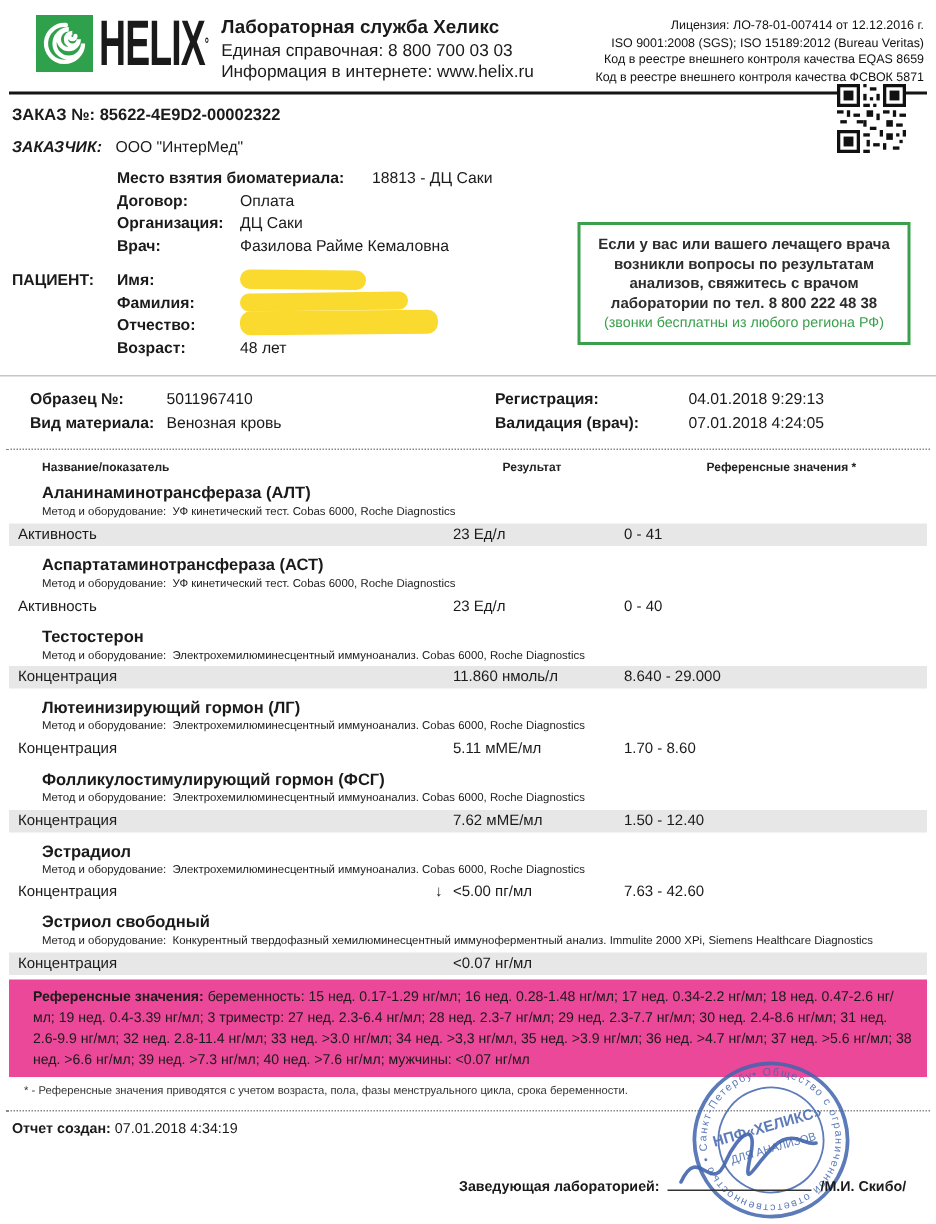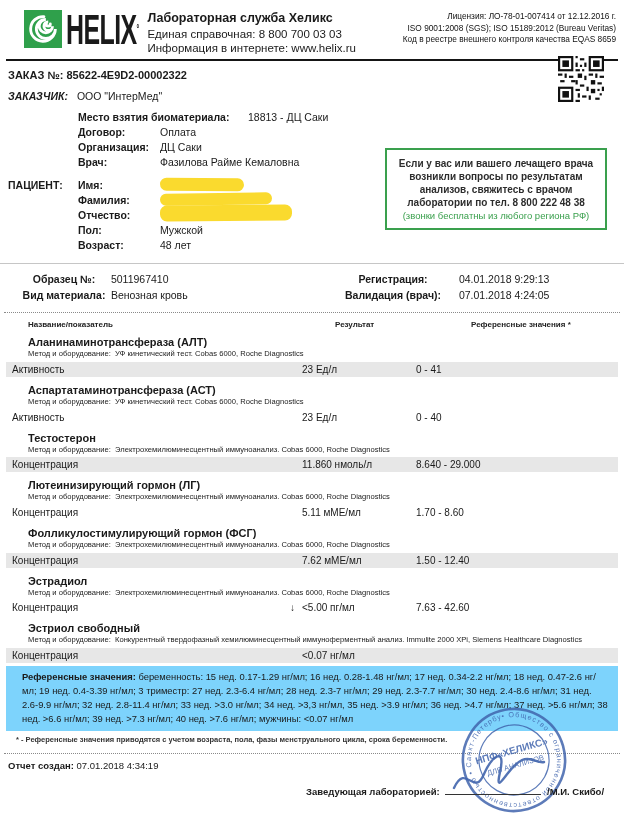--- a/index.html
+++ b/index.html
@@ -34,38 +34,38 @@
   
   .info-box{position:absolute;left:385px;top:148px;width:218px;border:2px solid #3aa04d;
             padding:7px 0 6px;text-align:center;font-size:10px;font-weight:bold;
             color:#2d2d2d;line-height:1.3;background:#fff;}
   .info-box .note{color:#3aa04d;font-weight:normal;font-size:9.5px;margin-top:1px;}
   
   .sep{border-top:1px solid #c6c6c6;margin:10px 0 0 0;}
   .sample{display:flex;padding:7px 8px 0 20px;font-size:10.5px;}
   .sample .col{line-height:16px;}
   .sample .col.left{width:310px;}
-  .sample .lab{font-weight:bold;display:inline-block;text-align:center;}
+  .sample .lab{font-weight:bold;display:inline-block;}
   .sample .left .lab{width:88px;}
   .sample .right .lab{width:126px;}
   .dotted{border-top:1px dotted #8a8a8a;margin:9px 4px 0;}
   
   .thead{display:flex;font-size:8px;font-weight:bold;padding:7px 0 0 28px;color:#222;}
   .thead .c1{width:307px;}
   .thead .c2{width:136px;}
   .tname{font-weight:bold;font-size:11px;margin:7px 0 1px 28px;}
   .tmethod{font-size:7.6px;margin:1px 0 2px 28px;color:#222;line-height:1.4;max-width:560px;}
   .trow{display:flex;align-items:center;height:15px;margin:1px 6px 0;font-size:10px;}
   .trow .c-param{width:284px;padding-left:6px;box-sizing:border-box;}
   .trow .c-flag{width:12px;font-size:10px;}
   .trow .c-res{width:114px;}
   .trow .c-ref{flex:1;}
   .shade{background:#e7e7e7;}
-  .refpara{background:#7dd3fc;margin:3px 6px 0;padding:4px 10px 5px 16px;font-size:9.4px;line-height:1.5;}
-  .footnote{font-size:7.5px;font-weight:bold;color:#333;margin:4px 0 0 16px;}
+  .refpara{background:#ec4899;margin:3px 6px 0;padding:4px 10px 5px 16px;font-size:9.4px;line-height:1.5;}
+  .footnote{font-size:7.5px;font-weight:normal;color:#333;margin:4px 0 0 16px;}
   
   .report-row{margin:6px 0 0 8px;font-size:9.5px;}
   .report-row .lab{font-weight:bold;}
   .sig-row{position:absolute;left:306px;top:786px;font-size:9.5px;font-weight:bold;white-space:nowrap;}
   .sig-line{display:inline-block;width:96px;border-bottom:1px solid #333;margin:0 3px;}
   .qr{position:absolute;left:558px;top:56px;}
   .stamp{position:absolute;left:446px;top:702px;}
 </style>
 </head>
 <body>
@@ -83,20 +83,21 @@
     </div>
     <div class="head-mid">
       <div class="company">Лабораторная служба Хеликс</div>
       <div class="line">Единая справочная: 8 800 700 03 03</div>
       <div class="line">Информация в интернете: www.helix.ru</div>
     </div>
     <div class="head-right">
       <div>Лицензия: ЛО-78-01-007414 от 12.12.2016 г.</div>
       <div>ISO 9001:2008 (SGS); ISO 15189:2012 (Bureau Veritas)</div>
       <div>Код в реестре внешнего контроля качества EQAS 8659</div>
+      <div>Код в реестре внешнего контроля качества ФСВОК 5871</div>
     </div>
   </div>
   <div class="head-rule"></div>
 
   <div class="order-row">
     <span>ЗАКАЗ №:</span>
     <span>85622-4E9D2-00002322</span>
   </div>
 
   <div class="qr">
@@ -185,24 +186,20 @@
       </div>
       <div class="frow">
         <span class="lab">Фамилия:</span>
         <span class="blob b1"></span>
       </div>
       <div class="frow">
         <span class="lab">Отчество:</span>
         <span class="blob b3"></span>
       </div>
       <div class="frow">
-        <span class="lab">Пол:</span>
-        <span>Мужской</span>
-      </div>
-      <div class="frow">
         <span class="lab">Возраст:</span>
         <span>48 лет</span>
       </div>
     </div>
   </div>
 
   <div class="info-box">
     <span>Если у вас или вашего лечащего врача возникли вопросы по результатам анализов, свяжитесь с врачом лаборатории по </span><b>тел. 8 800 222 48 38</b>
     <div class="note">(звонки бесплатны из любого региона РФ)</div>
   </div>

